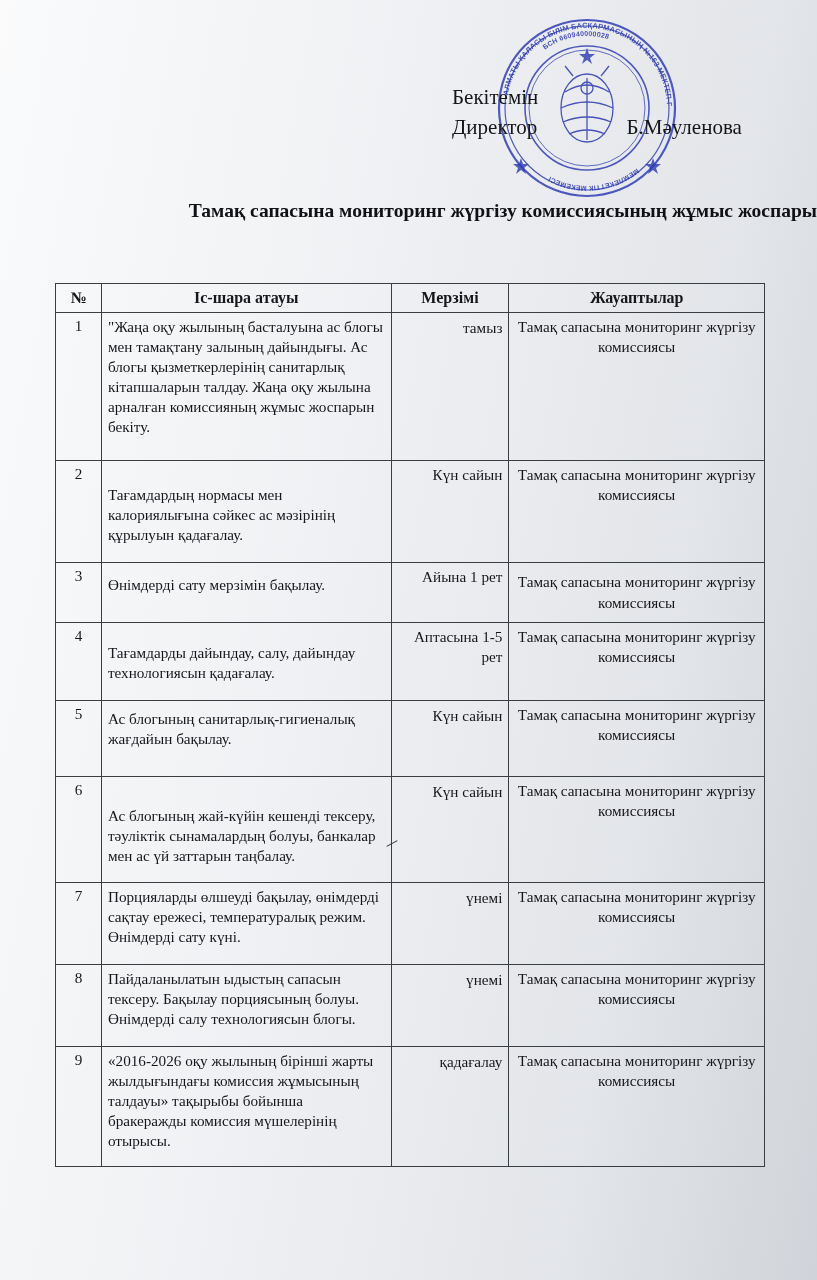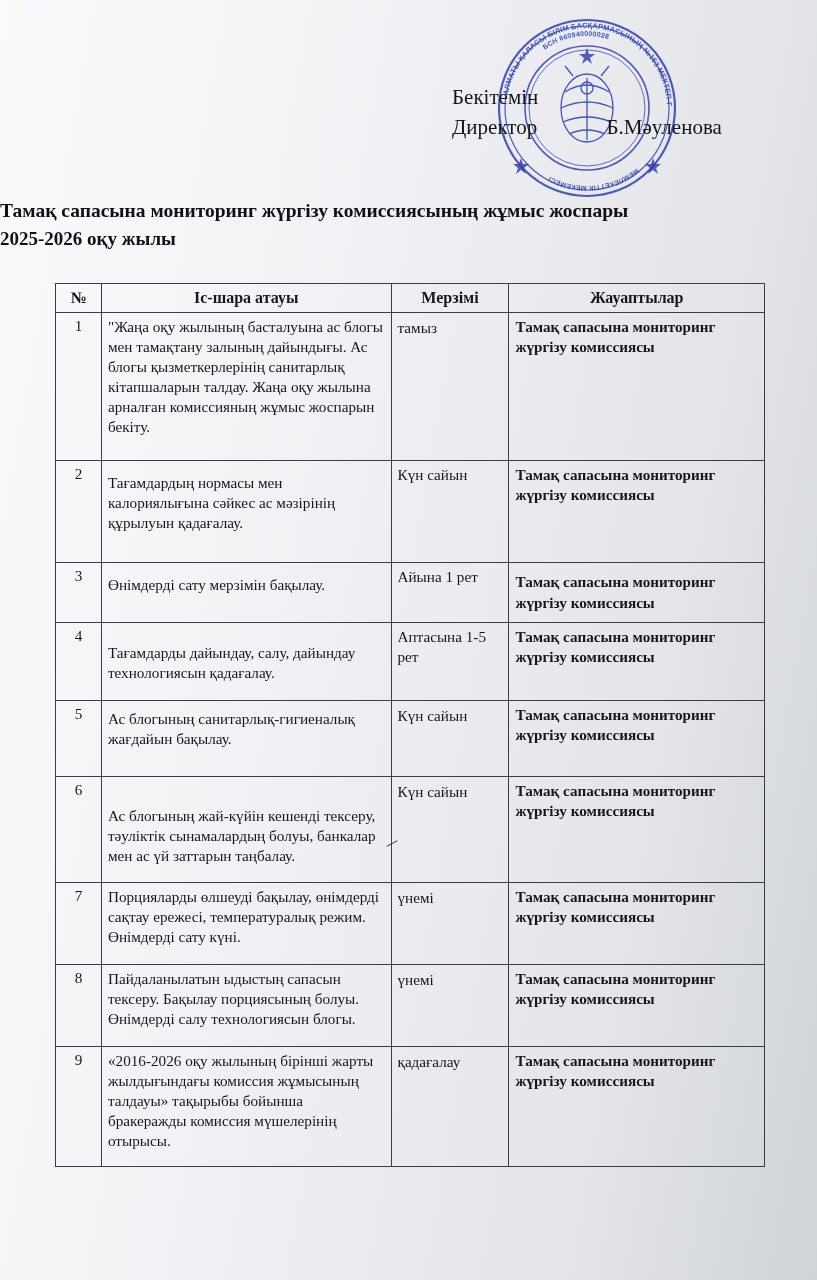--- a/index.html
+++ b/index.html
@@ -37,28 +37,28 @@
     left: 452px;
     top: 82px;
     font-size: 21px;
     color: #15161a;
     line-height: 1.45;
   }
   .approve .row2 {
     white-space: nowrap;
   }
   .sig-name {
-    margin-left: 64px;
+    margin-left: 84px;
   }
   .title {
     position: absolute;
     left: 0;
     right: 0;
     top: 196px;
-    text-align: left;
+    text-align: right;
     font-weight: bold;
     font-size: 19.5px;
     color: #101114;
     line-height: 1.5;
   }
   .title .l2 { font-size: 19px; }
   table.plan {
     position: absolute;
     left: 55px;
     top: 283px;
@@ -90,34 +90,33 @@
     font-size: 15.5px;
     padding-top: 5px;
   }
   td.name {
     line-height: 1.32;
     padding-top: 6px;
     padding-left: 8px;
     padding-right: 6px;
   }
   td.term {
-    text-align: left;
+    text-align: right;
     vertical-align: middle;
     line-height: 1.3;
   }
   td.term.top {
     vertical-align: top;
     padding-top: 5px;
   }
   td.resp {
-    text-align: left;
+    text-align: center;
     vertical-align: top;
     padding-top: 5px;
     line-height: 1.32;
-    font-weight: bold;
   }
   td.resp.mid { vertical-align: middle; padding-top: 4px; }
   .tick {
     position: absolute;
     left: 386px;
     top: 843px;
     width: 12px;
     height: 1px;
     background: #2c2f33;
     transform: rotate(-28deg);
@@ -167,21 +166,20 @@
   <div class="approve">
     <div>Бекітемін</div>
     <div class="row2">
       <span>Директор</span>
       <span class="sig-name">Б.Мәуленова</span>
     </div>
   </div>
 
   <div class="title">
     <div>Тамақ сапасына мониторинг жүргізу комиссиясының жұмыс жоспары</div>
-    <div class="l2">2025-2026 оқу жылы</div>
   </div>
 
   <table class="plan">
     <colgroup>
       <col class="c-num">
         <col class="c-name">
         <col class="c-term">
         <col class="c-resp">
     </colgroup>
     <thead>
@@ -194,21 +192,21 @@
     </thead>
     <tbody>
       <tr style="height:148px">
         <td class="num">1</td>
         <td class="name">"Жаңа оқу жылының басталуына ас блогы мен тамақтану залының дайындығы. Ас блогы қызметкерлерінің санитарлық кітапшаларын талдау. Жаңа оқу жылына арналған комиссияның жұмыс жоспарын бекіту.</td>
         <td class="term top">тамыз</td>
         <td class="resp">Тамақ сапасына мониторинг жүргізу комиссиясы</td>
       </tr>
       <tr style="height:102px">
         <td class="num">2</td>
-        <td class="name" style="padding-top:12px">Тағамдардың нормасы мен калориялығына сәйкес ас мәзірінің құрылуын қадағалау.</td>
+        <td class="name" style="padding-top:24px">Тағамдардың нормасы мен калориялығына сәйкес ас мәзірінің құрылуын қадағалау.</td>
         <td class="term">Күн сайын</td>
         <td class="resp">Тамақ сапасына мониторинг жүргізу комиссиясы</td>
       </tr>
       <tr style="height:60px">
         <td class="num">3</td>
         <td class="name" style="padding-top:12px">Өнімдерді сату мерзімін бақылау.</td>
         <td class="term">Айына 1 рет</td>
         <td class="resp mid">Тамақ сапасына мониторинг жүргізу комиссиясы</td>
       </tr>
       <tr style="height:78px">

